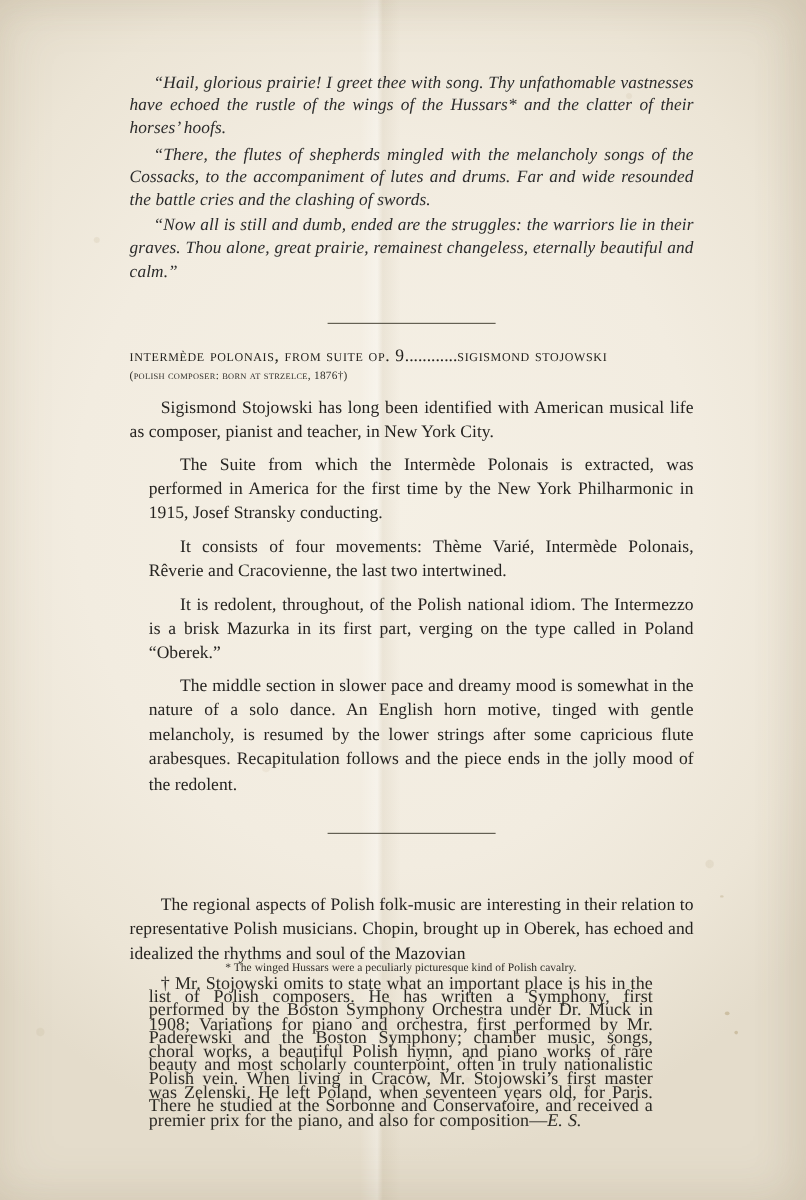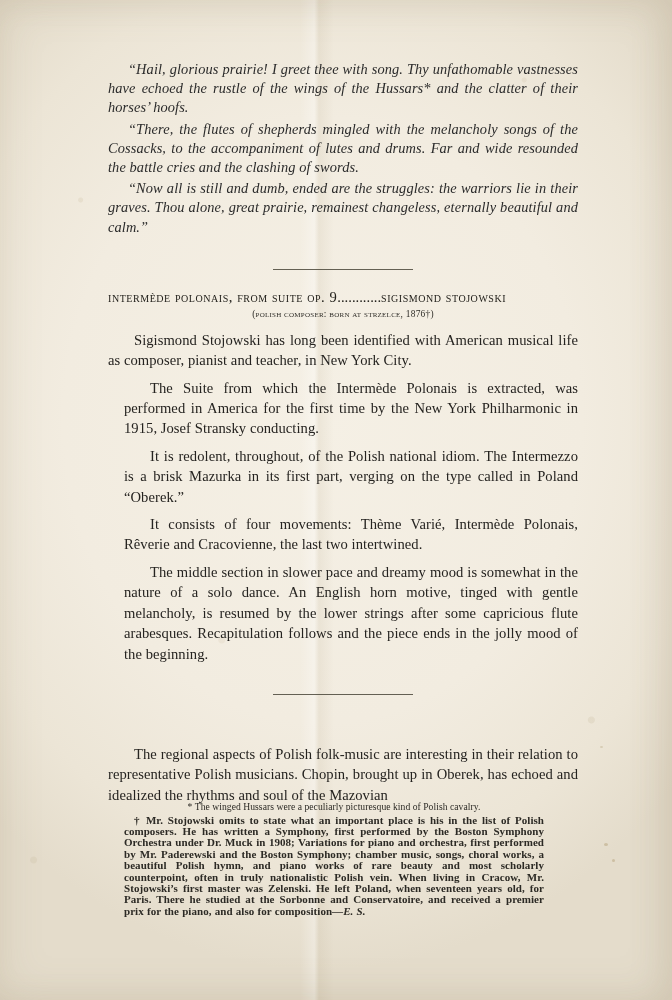--- a/index.html
+++ b/index.html
@@ -111,21 +111,21 @@
   .heading-line2 {
     display: block;
     text-align: center;
     padding-left: 34px;
   }
   .leaders {
     letter-spacing: 0px;
     font-variant: normal;
   }
   .composer-note {
-    text-align: center;
+    text-align: left;
     font-size: 9.4px;
     line-height: 13px;
     color: #2e2c27;
     font-variant: small-caps;
     text-transform: lowercase;
     letter-spacing: .25px;
     margin-top: 1px;
   }
 
   
@@ -154,28 +154,27 @@
   }
   .fn-star {
     font-size: 9.6px;
     line-height: 13.5px;
     color: #2c2a25;
     text-align: center;
     letter-spacing: .05px;
     margin-bottom: 1px;
   }
   .fn-dagger {
-    font-size: 11px;
+    font-size: 15px;
     line-height: 11.4px;
     color: #2c2a25;
     text-align: justify;
     text-indent: 10px;
     letter-spacing: .05px;
     word-spacing: .4px;
-    font-weight: bold;
   }
   .fn-dagger .sig { font-style: italic; }
 </style>
 </head>
 <body>
 
 <div id="page">
 
   <div id="grain"></div>
   <div id="crease"></div>
@@ -203,23 +202,23 @@
 
     <div class="work-heading">
       <span>Intermède Polonais, from Suite Op. 9</span><span class="leaders">............</span><span>Sigismond Stojowski</span>
     </div>
     <div class="composer-note">(Polish Composer: Born at Strzelce, 1876†)</div>
 
     <div class="gap-sm"></div>
 
     <p class="body-p">Sigismond Stojowski has long been identified with American musical life as composer, pianist and teacher, in New York City.</p>
     <p class="body-p">The Suite from which the Intermède Polonais is extracted, was performed in America for the first time by the New York Philharmonic in 1915, Josef Stransky conducting.</p>
+    <p class="body-p">It consists of four movements: Thème Varié, Intermède Polonais, Rêverie and Cracovienne, the last two intertwined.</p>
     <p class="body-p">It is redolent, throughout, of the Polish national idiom.  The Intermezzo is a brisk Mazurka in its first part, verging on the type called in Poland “Oberek.”</p>
-    <p class="body-p">It consists of four movements: Thème Varié, Intermède Polonais, Rêverie and Cracovienne, the last two intertwined.</p>
-    <p class="body-p">The middle section in slower pace and dreamy mood is somewhat in the nature of a solo dance.  An English horn motive, tinged with gentle melancholy, is resumed by the lower strings after some capricious flute arabesques.  Recapitulation follows and the piece ends in the jolly mood of the beginning.</p>
+    <p class="body-p">The middle section in slower pace and dreamy mood is somewhat in the nature of a solo dance.  An English horn motive, tinged with gentle melancholy, is resumed by the lower strings after some capricious flute arabesques.  Recapitulation follows and the piece ends in the jolly mood of the redolent.</p>
 
     <div class="gap-lg"></div>
 
     <div class="rule-wrap">
       <div class="rule"></div>
     </div>
 
     <div class="gap-xl"></div>
 
 

